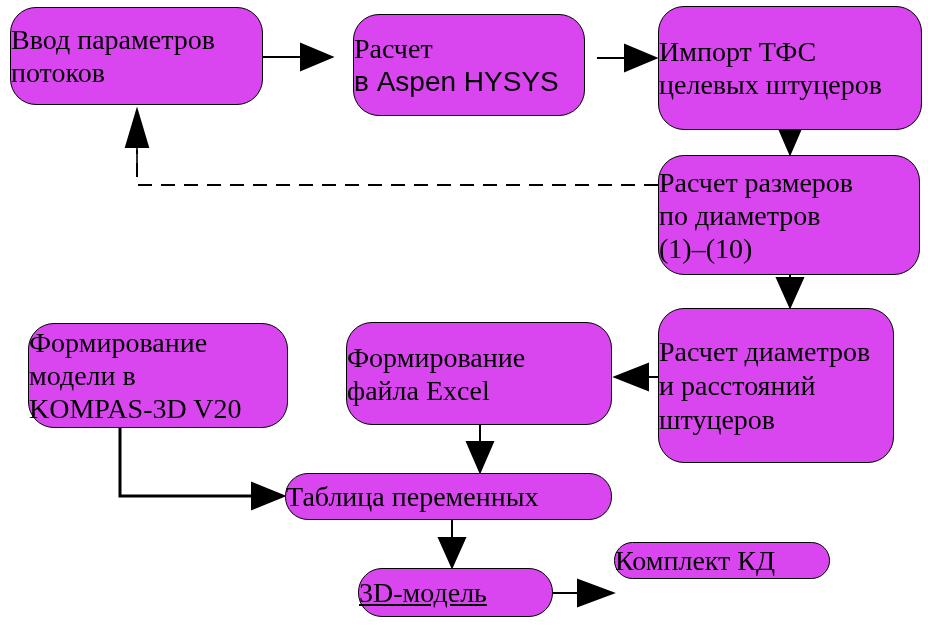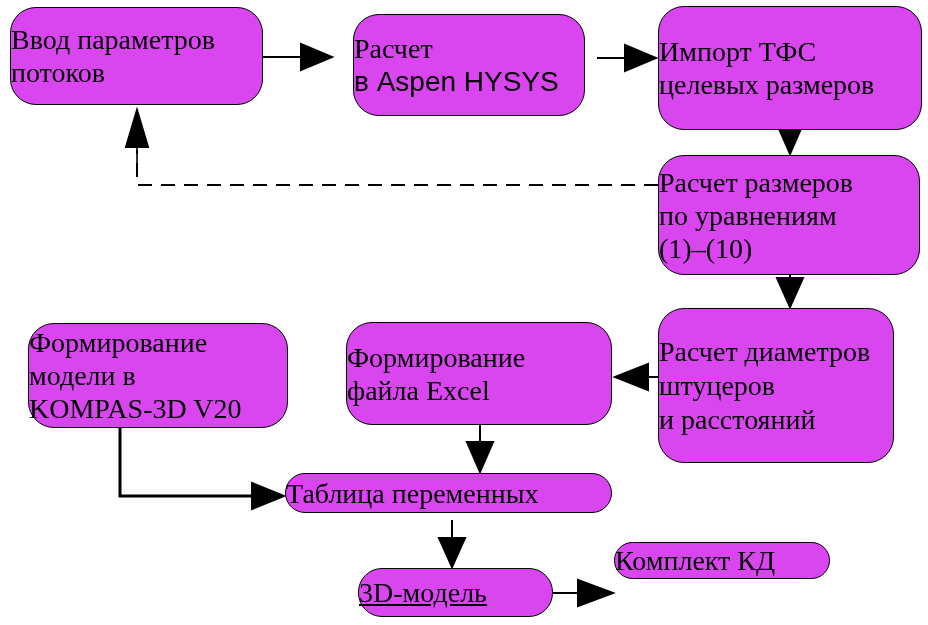--- a/index.html
+++ b/index.html
@@ -35,21 +35,21 @@
   .node span { display: block; }
   .sans { font-family: "Liberation Sans", sans-serif; }
 
   #n-input-params    { left: 10px;  top: 7px;   width: 253px; height: 98px; }
   #n-hysys-calc      { left: 333px; top: 14px;   width: 232px; height: 102px; margin-left: 20px; }
   #n-import-tfs      { left: 658px; top: 6px;   width: 264px; height: 124px; }
   #n-size-calc       { left: 658px; top: 155px; width: 262px; height: 120px; line-height: 33px; }
   #n-nozzle-calc     { left: 658px; top: 308px; width: 236px; height: 155px; line-height: 34px; }
   #n-excel-file      { left: 346px; top: 322px; width: 266px; height: 103px; }
   #n-kompas-model    { left: 28px;  top: 323px; width: 260px; height: 105px; }
-  #n-variables-table { left: 285px; top: 473px; width: 327px; height: 40px;  border-radius: 23px; }
+  #n-variables-table { left: 285px; top: 473px; width: 327px; height: 47px;  border-radius: 23px; }
   #n-model-3d        { left: 358px; top: 568px; width: 195px; height: 49px;  border-radius: 24px; text-decoration: underline; }
   #n-design-docs     { left: 614px; top: 542px; width: 216px; height: 37px;  border-radius: 24px; }
 </style>
 </head>
 <body>
 
 <div class="canvas">
 
   <svg class="arrows" viewBox="0 0 928 625" stroke="#000000" stroke-width="2" fill="#000000">
 
@@ -110,33 +110,33 @@
     <span>потоков</span>
   </div>
 
   <div class="node" id="n-hysys-calc">
     <span>Расчет</span>
     <span class="sans">в Aspen HYSYS</span>
   </div>
 
   <div class="node" id="n-import-tfs">
     <span>Импорт ТФС</span>
-    <span>целевых размеров</span>
+    <span>целевых штуцеров</span>
   </div>
 
   <div class="node" id="n-size-calc">
     <span>Расчет размеров</span>
-    <span>по уравнениям</span>
+    <span>по диаметров</span>
     <span>(1)–(10)</span>
   </div>
 
   <div class="node" id="n-nozzle-calc">
     <span>Расчет диаметров</span>
+    <span>и расстояний</span>
     <span>штуцеров</span>
-    <span>и расстояний</span>
   </div>
 
   <div class="node" id="n-excel-file">
     <span>Формирование</span>
     <span>файла Excel</span>
   </div>
 
   <div class="node" id="n-kompas-model">
     <span>Формирование</span>
     <span>модели в</span>

